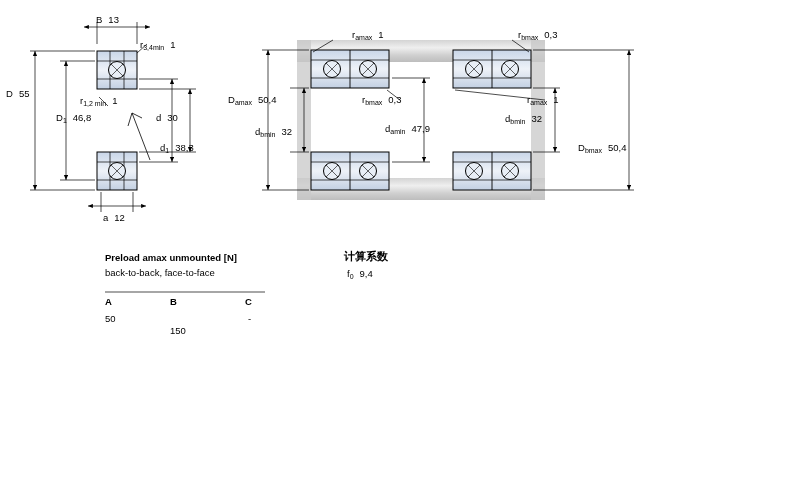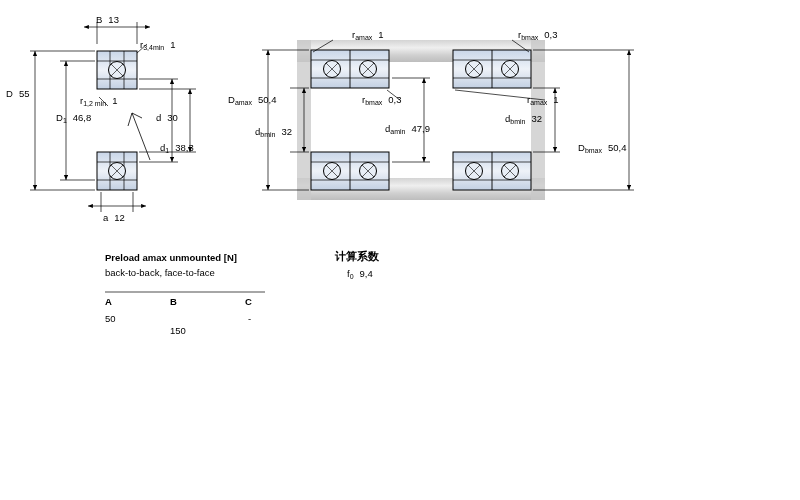--- a/index.html
+++ b/index.html
@@ -289,18 +289,18 @@
   <div class="lbl" style="left:105px; top:267px;">back-to-back, face-to-face</div>
 
   <div class="lbl bold" style="left:105px; top:296px;">A</div>
   <div class="lbl bold" style="left:170px; top:296px;">B</div>
   <div class="lbl bold" style="left:245px; top:296px;">C</div>
 
   <div class="lbl" style="left:105px; top:313px;">50</div>
   <div class="lbl" style="left:170px; top:313px;margin-top:12px;">150</div>
   <div class="lbl" style="left:248px; top:313px;">-</div>
 
-  <div class="lbl bold cjk" style="left:335px; top:251px; font-size:11px;">计算系数</div>
+  <div class="lbl bold cjk" style="left:344px; top:251px; font-size:11px;">计算系数</div>
   <div class="lbl" style="left:347px; top:268px;">
     <span>f</span><span class="sub">0</span><span class="val">9,4</span>
   </div>
 
 </div>
 
 </body></html>

